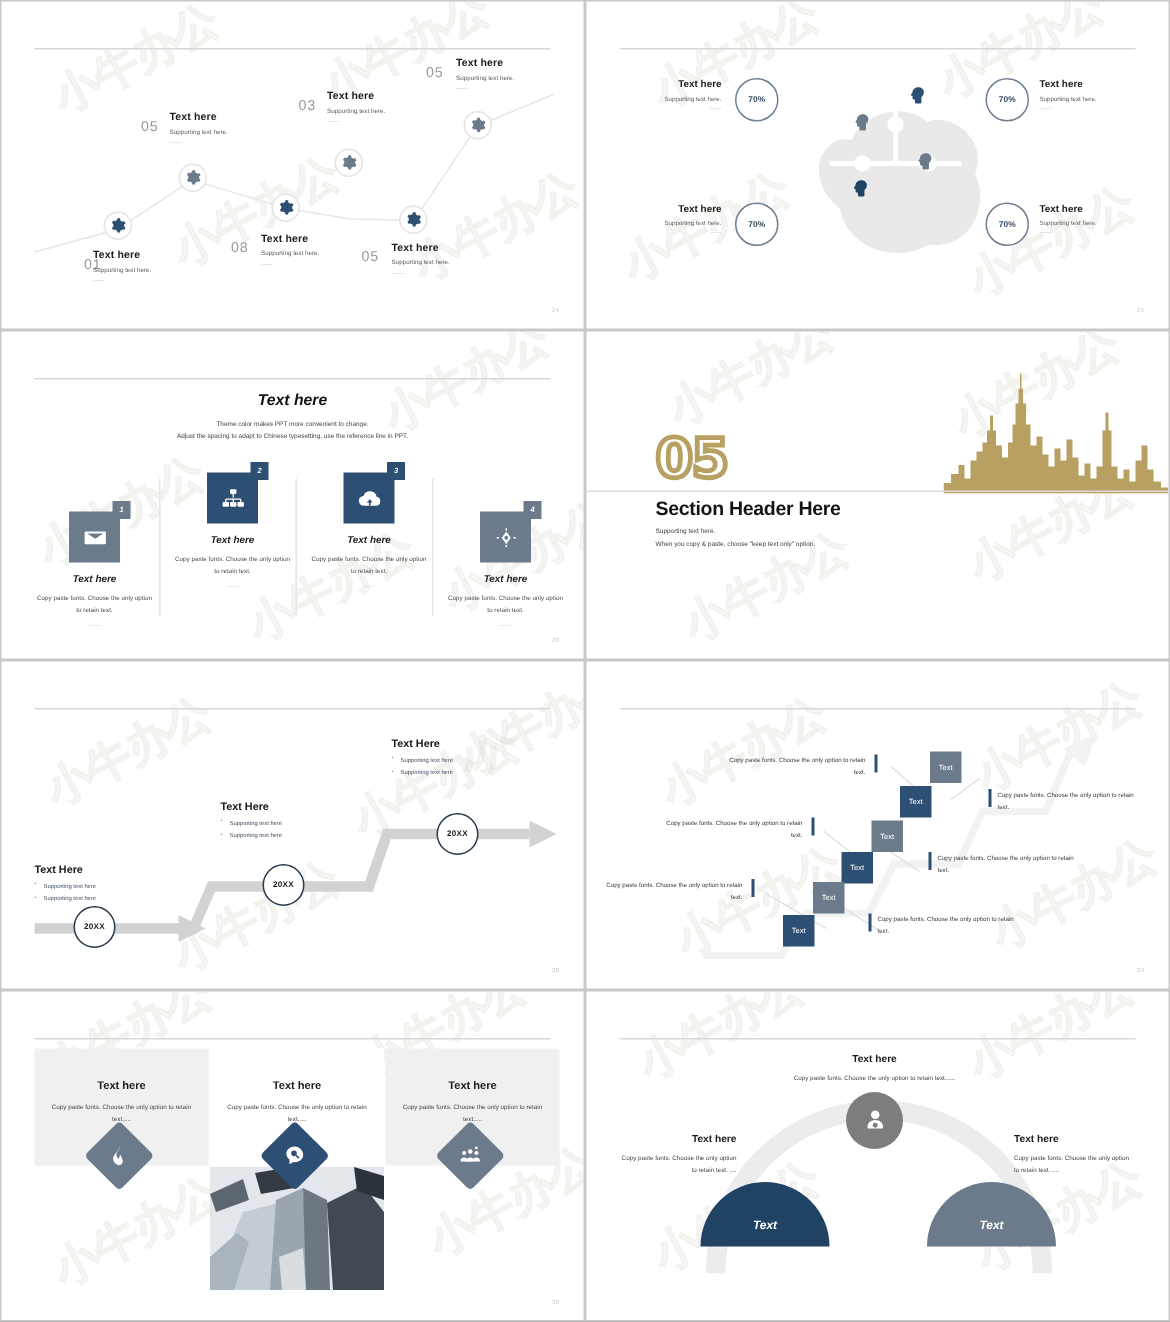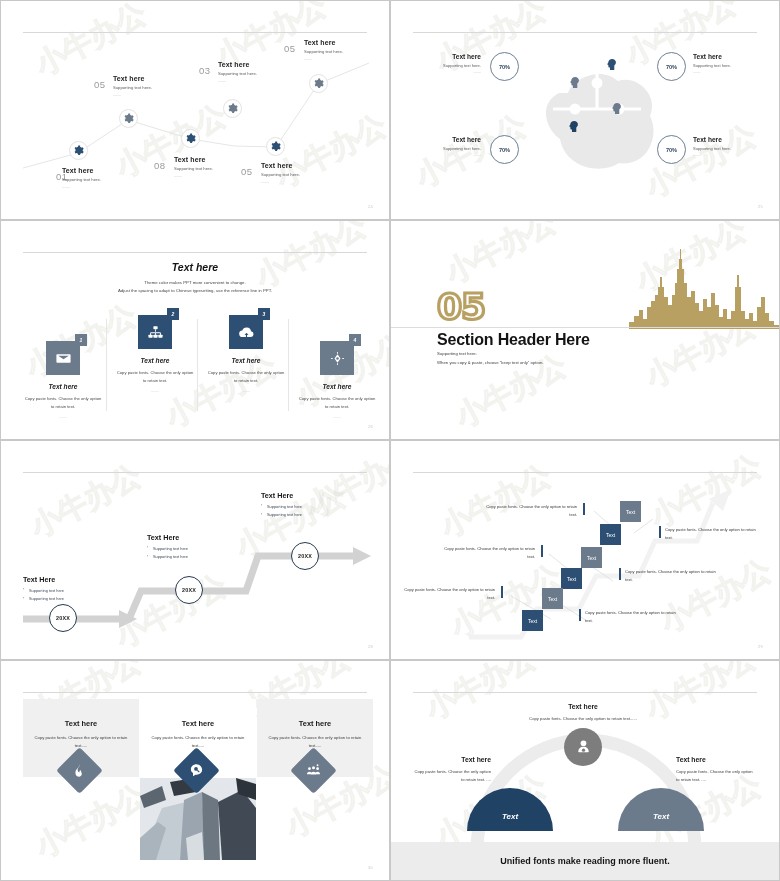--- a/index.html
+++ b/index.html
@@ -90,21 +90,21 @@
   .s3 .vdiv { position: absolute; width: 1px; background: #e6e6e6; top: 98px; height: 92px; }
   
   .s4 { background: #fff; }
   .s4 .bigline { position: absolute; left: 0; right: 0; top: 106px; height: 1px; background: #dcdcdc; }
   .s4 .bignum {
     position: absolute; left: 46px; top: 68px;
     font-size: 36px; font-weight: 700; letter-spacing: -1px;
     color: transparent; -webkit-text-stroke: 3.2px #b7a061;
     font-family: "DejaVu Sans", sans-serif; line-height: 1;
   }
-  .s4 .sh { position: absolute; left: 46px; top: 110px; font-size: 16px; font-weight: 700; color: #141414; letter-spacing: -.2px; }
+  .s4 .sh { position: absolute; left: 46px; top: 110px; font-size: 13px; font-weight: 700; color: #141414; letter-spacing: -.2px; }
   .s4 .sb { position: absolute; left: 46px; top: 128px; font-size: 4.3px; color: #3d3d3d; line-height: 2.1; }
   .s4 .sky { position: absolute; right: 0; top: 26px; width: 150px; height: 82px; }
   
   .s5 .circ {
     position: absolute; width: 28px; height: 28px; border-radius: 50%;
     background: #fff; border: 1.1px solid #27394d;
     display: flex; align-items: center; justify-content: center;
     font-size: 5.4px; font-weight: 700; color: #1c1c1c; letter-spacing: .2px;
   }
   .s5 .blk { position: absolute; }
@@ -611,17 +611,16 @@
       <div class="t-b">Copy paste fonts. Choose the only option to retain text. ....</div>
     </div>
     <div class="half" style="left:76px;top:127px;background:#1f4265;">Text</div>
 
     <div style="position:absolute;left:285px;top:95px;width:78px;text-align:left;">
       <div class="t-h">Text here</div>
       <div class="t-b">Copy paste fonts. Choose the only option to retain text. ....</div>
     </div>
     <div class="half" style="left:227px;top:127px;background:#6c7b8c;">Text</div>
 
-    <div class="banner">Unified fonts make reading more fluent.</div>
     <div class="pgnum" style="bottom:42px;"></div>
   </div>
 
 </div>
 
 </body></html>

